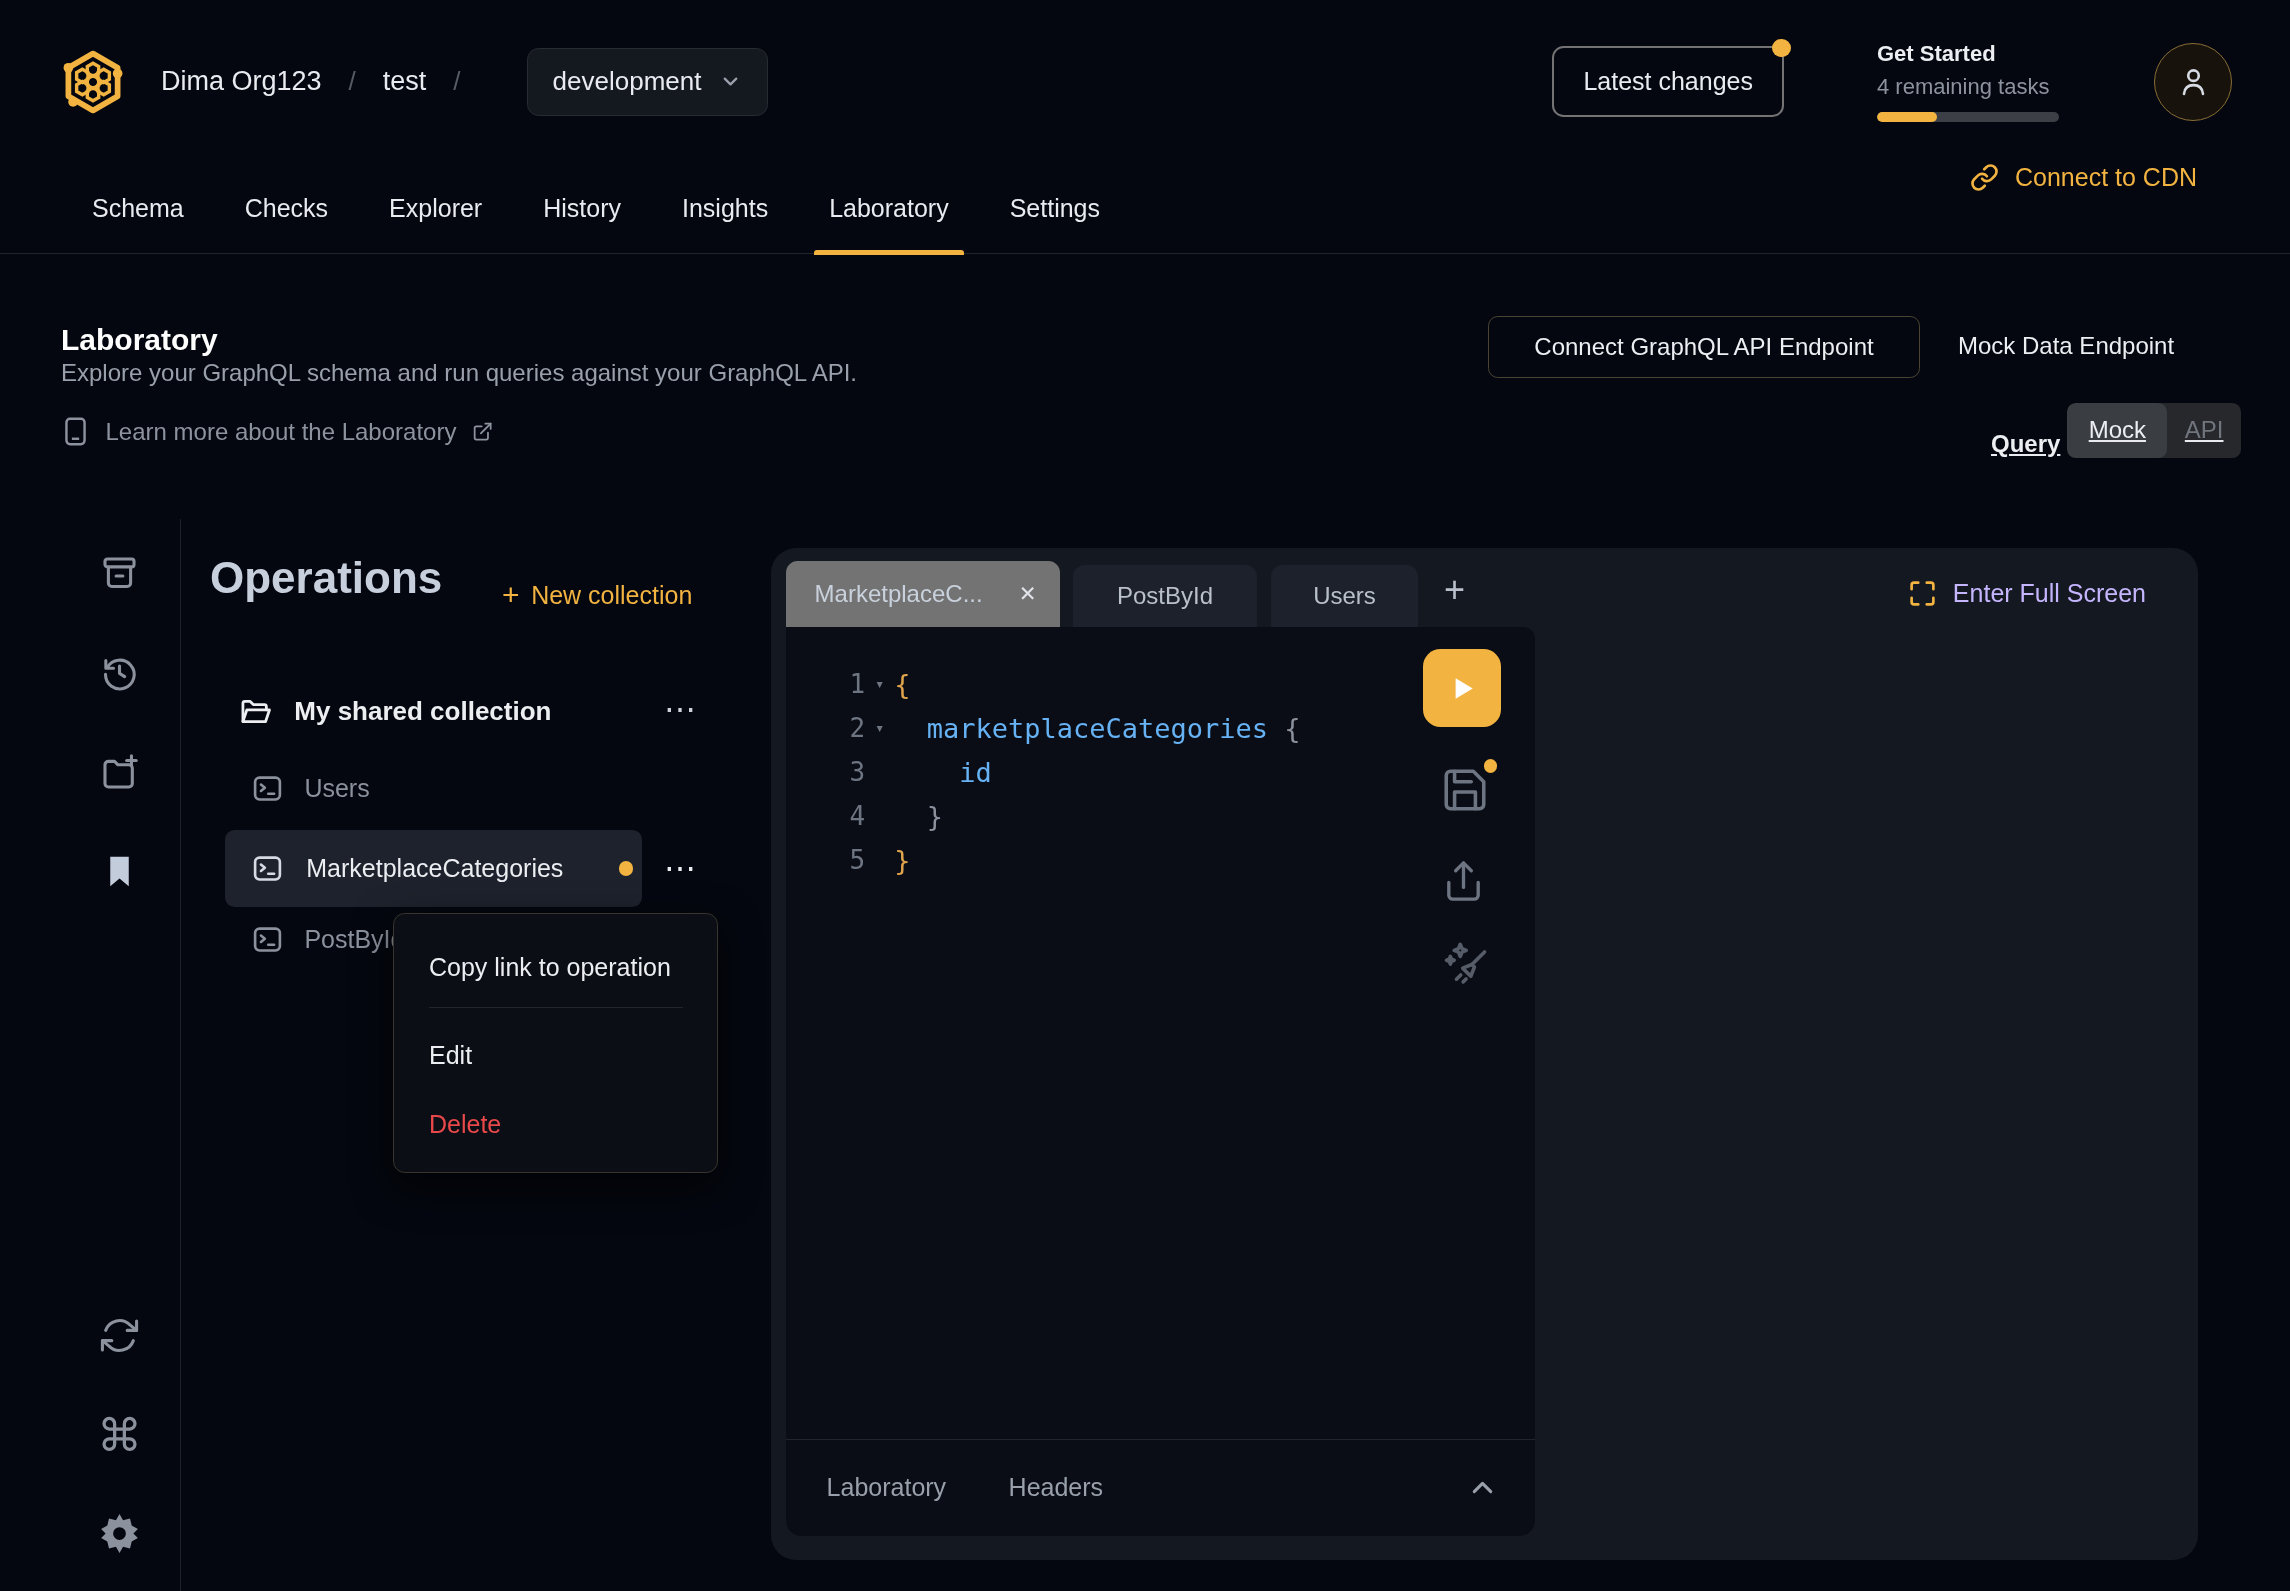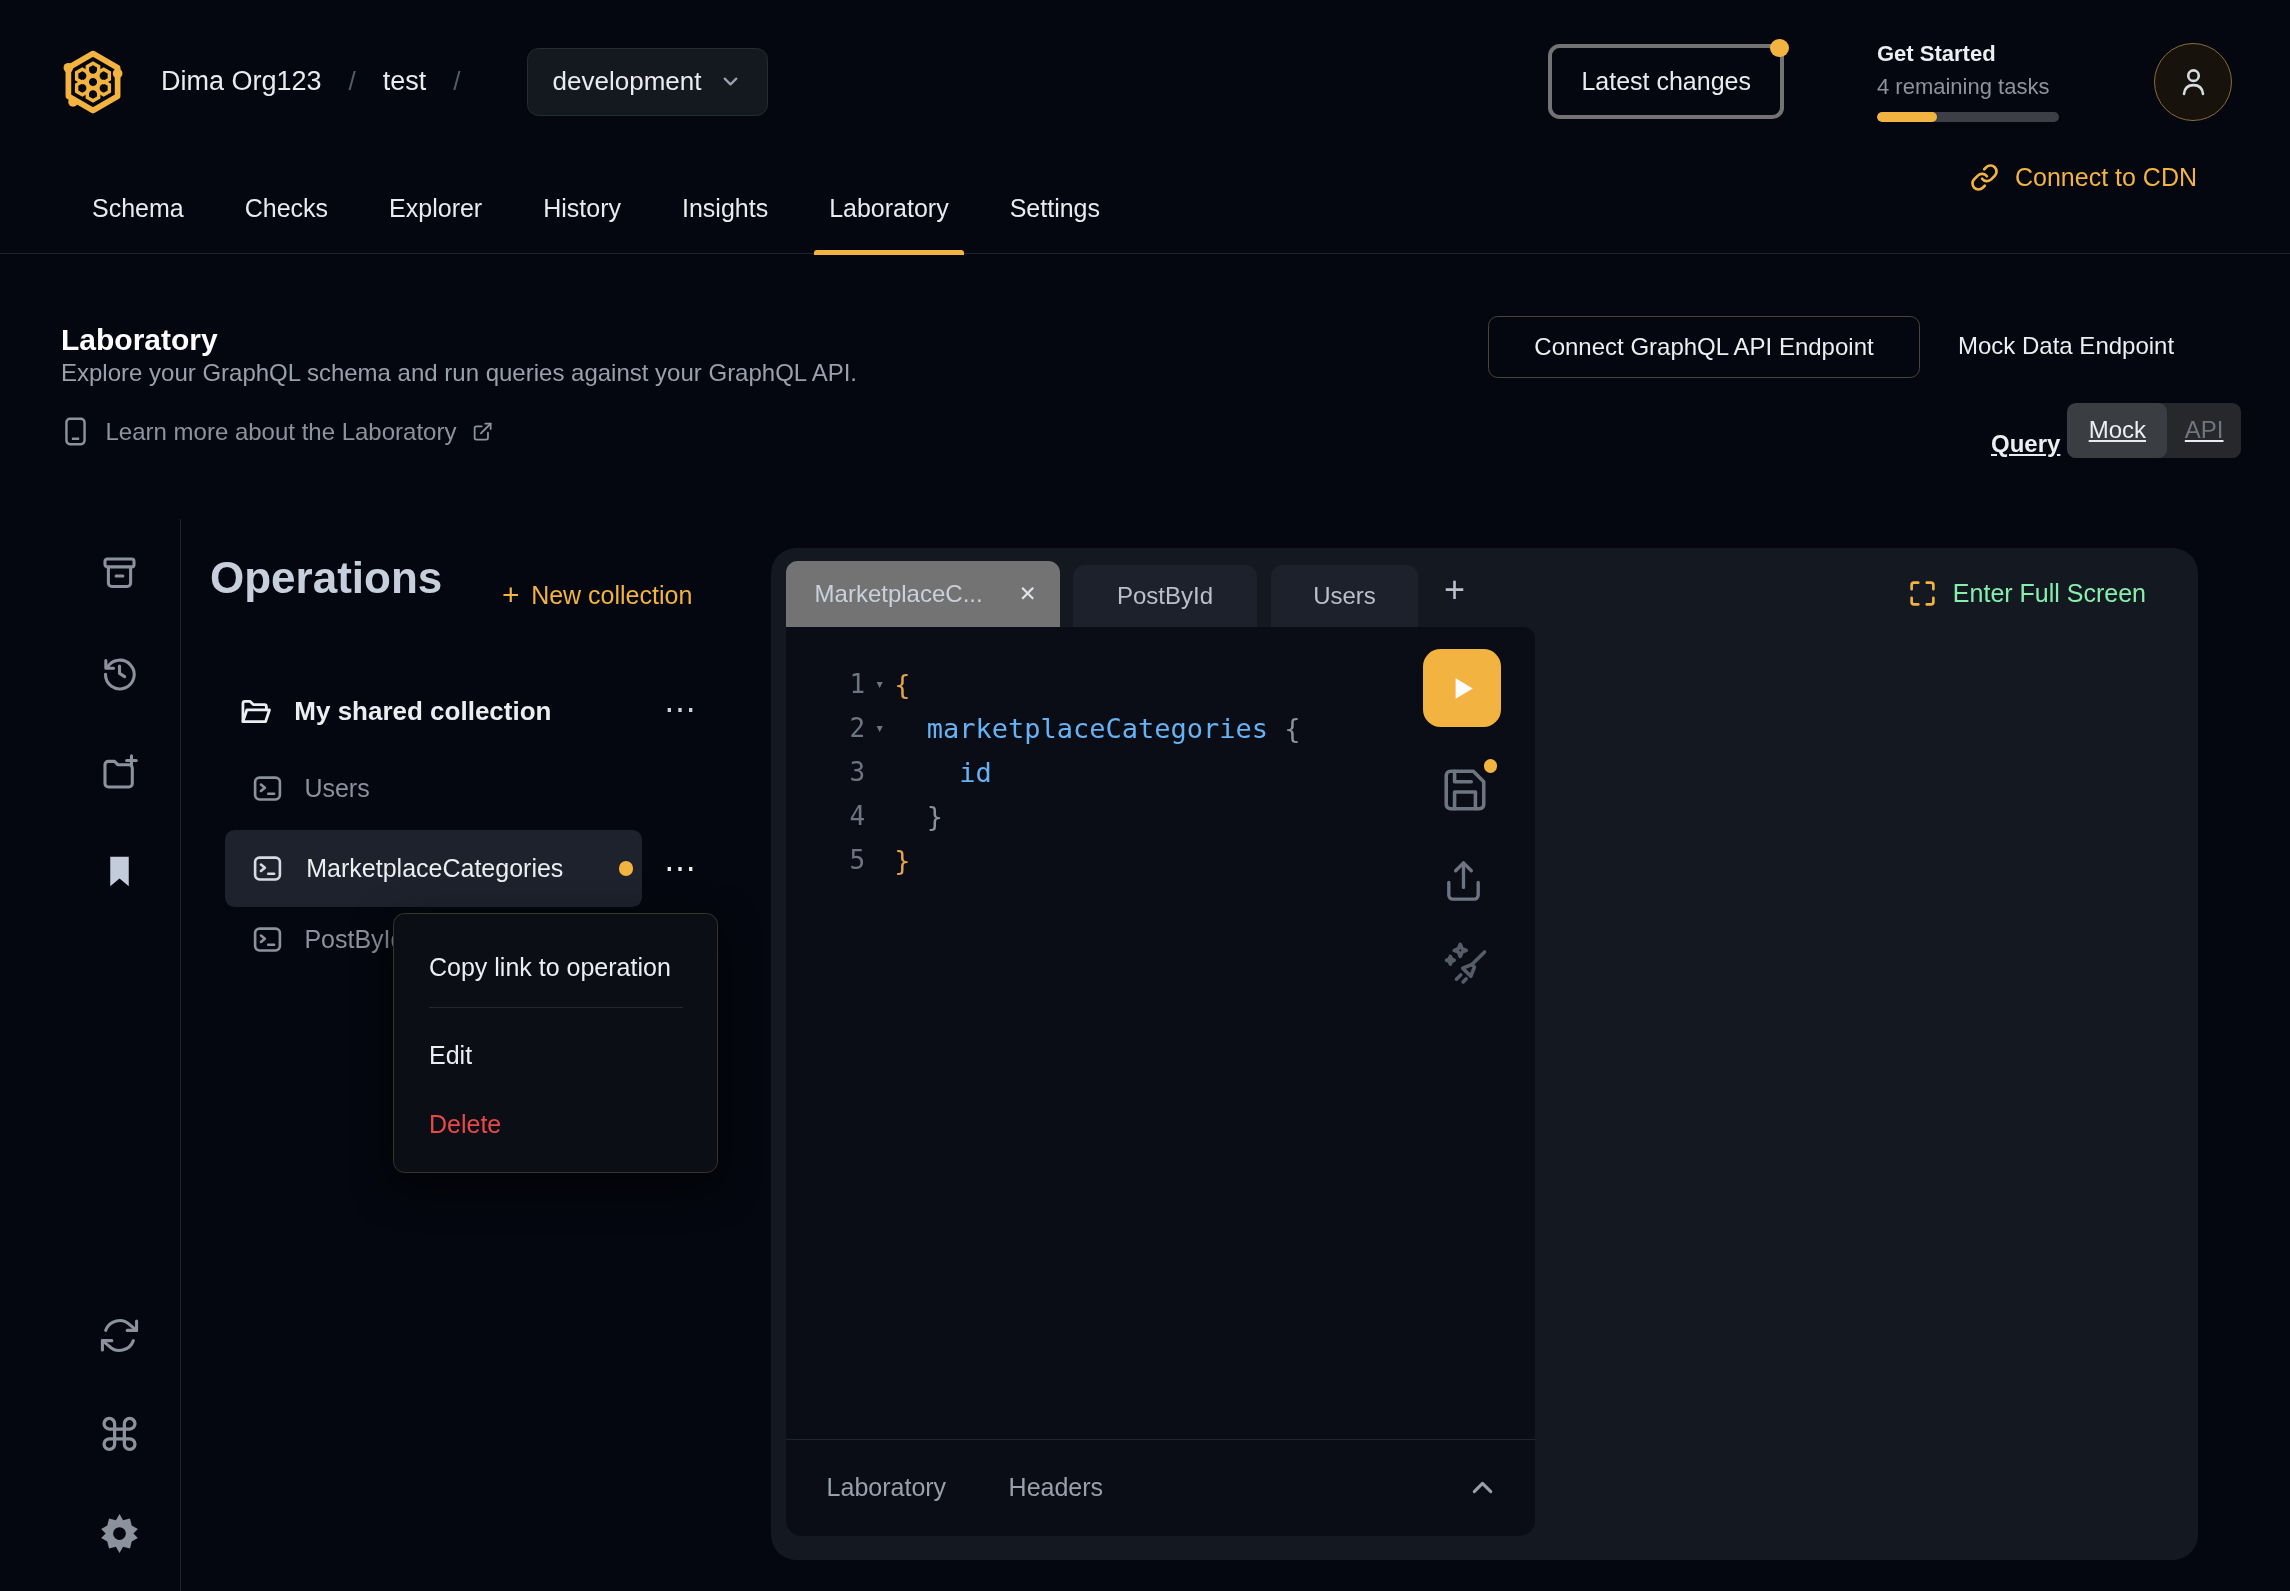--- a/index.html
+++ b/index.html
@@ -8,21 +8,21 @@
   svg{display:block;}
 
   
   .topbar{position:absolute;left:58px;right:58px;top:0;height:163px;display:flex;align-items:center;}
   .crumb{font-size:27px;color:#e9ebf0;font-weight:500;}
   .crumb-org{margin-left:33px;}
   .crumb-sep{margin:0 27px;color:#565c66;font-size:26px;font-weight:400;}
   .env-btn{display:flex;align-items:center;gap:17.5px;background:#14181f;border:1px solid #262b34;
            border-radius:11.6px;padding:17.5px 25px;font-size:26px;color:#e9ebf0;cursor:pointer;margin-left:39px;}
   .env-chevron{color:#9aa0ab;}
-  .latest-btn{position:relative;margin-left:auto;border:4px solid #737373;border-radius:11.6px;
+  .latest-btn{position:relative;margin-left:auto;border:2px solid #737373;border-radius:11.6px;
               padding:19.4px 29px;font-size:25px;color:#e9ebf0;cursor:pointer;background:transparent;}
   .latest-dot{position:absolute;top:-8.7px;right:-8.7px;width:18.4px;height:18.4px;border-radius:50%;background:#f2b341;}
   .get-started{margin-left:93px;width:182px;}
   .gs-title{font-size:22px;font-weight:600;color:#eceef2;}
   .gs-sub{font-size:22px;color:#8d939e;margin-top:6.8px;}
   .gs-bar{margin-top:12.6px;height:9.7px;border-radius:4.9px;background:#3c3f45;overflow:hidden;}
   .gs-fill{height:100%;background:#f2b341;border-radius:4.9px;}
   .avatar{margin-left:95px;width:76px;height:76px;border-radius:50%;background:#17130c;
           border:1.9px solid #8a6d35;display:flex;align-items:center;justify-content:center;cursor:pointer;}
 
@@ -83,21 +83,21 @@
   .panel{position:absolute;left:771px;top:548px;width:1427px;height:1012px;background:#141821;border-radius:25px;}
   .wtab{position:absolute;display:flex;align-items:center;font-size:24px;color:#b9c0cb;cursor:pointer;
         border-radius:11.6px 11.6px 0 0;justify-content:center;}
   .wtab-active{left:14.6px;top:12.6px;width:274px;height:66px;background:#737373;color:#c9d1dc;justify-content:flex-start;}
   .wtab-active .wtab-label{margin-left:29px;}
   .wtab-close{margin-left:auto;margin-right:23px;font-size:21.3px;color:#dfe2e8;cursor:pointer;}
   .wtab-2{left:302px;top:16.5px;width:184px;height:62px;background:#1c212b;}
   .wtab-3{left:500px;top:16.5px;width:147px;height:62px;background:#1c212b;}
   .wtab-add{position:absolute;left:673px;top:21.3px;font-size:36px;color:#b9c0cb;cursor:pointer;font-weight:300;}
   .fullscreen{position:absolute;right:52px;top:31px;display:flex;align-items:center;gap:15.5px;
-              color:#86efac;font-size:25px;cursor:pointer;}
+              color:#c4b5fd;font-size:25px;cursor:pointer;}
 
   .editor{position:absolute;left:14.6px;top:79px;width:749px;height:909px;background:#0a0d15;
           border-radius:0 11.6px 15.5px 15.5px;}
   .code{position:absolute;left:13.6px;top:35px;right:126px;font-family:"DejaVu Sans Mono",monospace;}
   .cl{height:44px;display:flex;align-items:center;}
   .ln{width:66px;text-align:right;color:#6e7582;font-size:26px;}
   .fold{width:29px;text-align:center;color:#6e7582;font-size:15.5px;}
   .src{white-space:pre;font-size:27px;}
   .t-orange{color:#e0a44d;}
   .t-blue{color:#66b2f4;}

